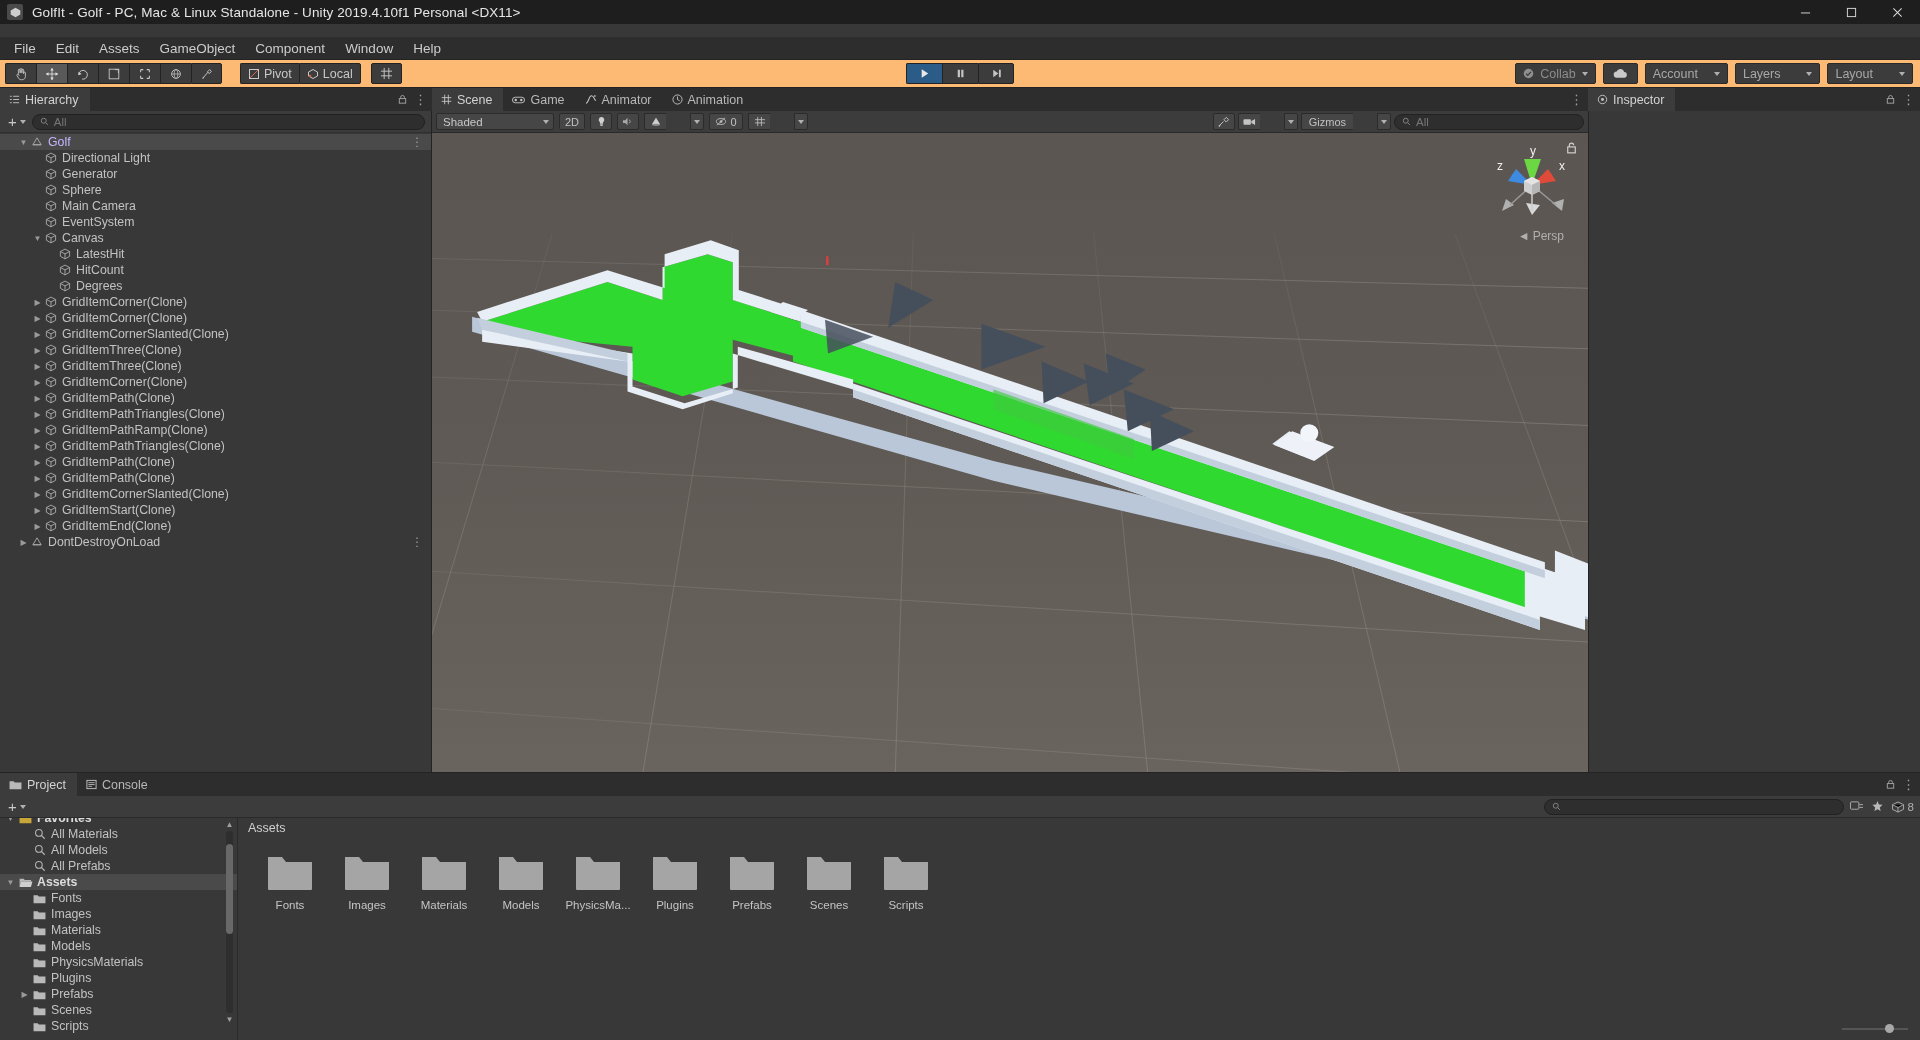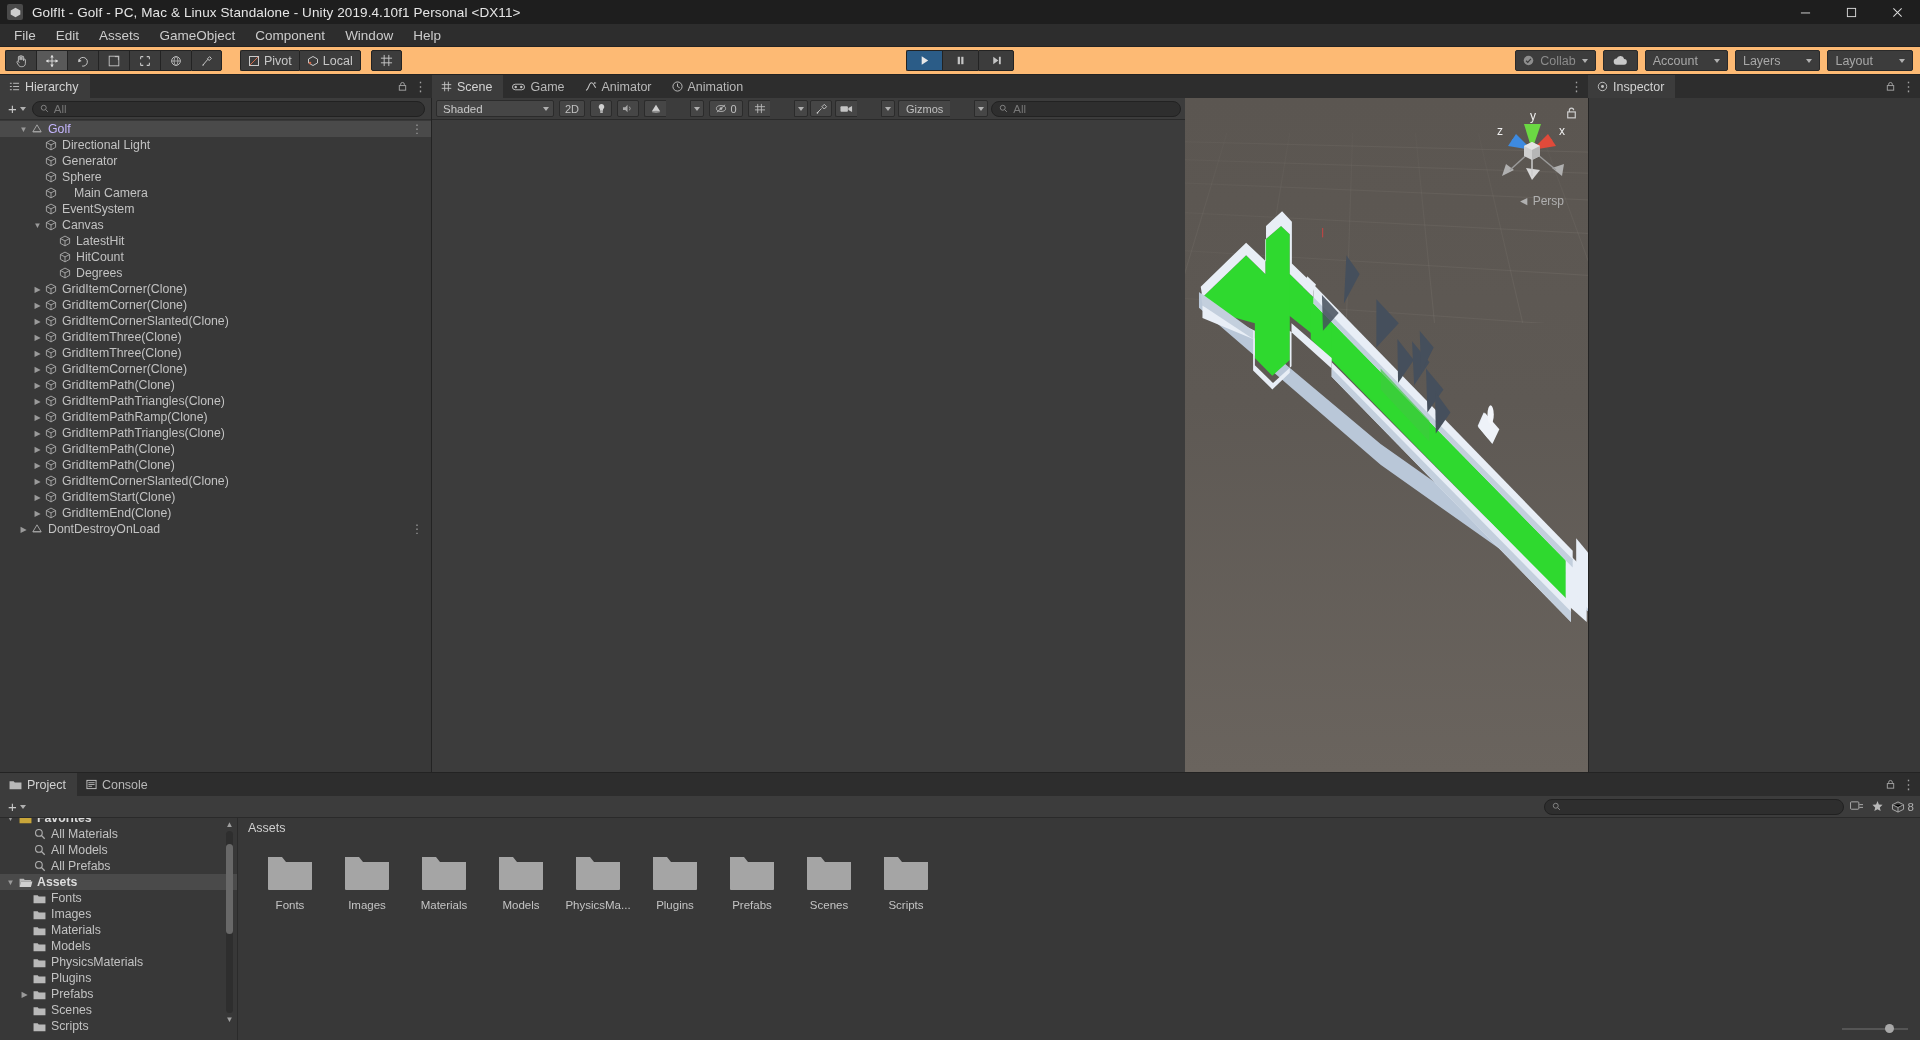--- a/index.html
+++ b/index.html
@@ -27,21 +27,21 @@
   .tb-controls { position:absolute; right:0; top:0; height:24px; display:flex; }
   .tb-btn {
     width:46px; height:24px; display:flex; align-items:center; justify-content:center;
     color:#dcdcdc; font-size:13px;
   }
   .tb-btn svg { display:block; }
 
   
   .menubar {
     height:23px; background:#2d2d2d; display:flex; align-items:center;
-    flex:0 0 23px; padding-left:4px; border-bottom:1px solid #232323;
+    flex:0 0 23px; padding-left:4px; border-bottom:1px solid #232323;margin-top:13px;
   }
   .menu-item {
     padding:0 10px; height:23px; line-height:23px; font-size:13.5px; color:#cccccc;
   }
 
   
   .toolbar {
     height:28px; background:#fdba74; flex:0 0 28px; display:flex;
     align-items:center; border-bottom:1px solid #232323; position:relative;
   }
@@ -128,21 +128,21 @@
   .hier-list { flex:1 1 auto; overflow:hidden; padding-top:1px; background:#383838; }
   .hrow { height:16px; display:flex; align-items:center; font-size:12.3px; color:#c2c2c2; padding-left:0; }
   .hrow.sel { background:#4a4a4a; }
   .hrow .twisty { width:11px; display:flex; align-items:center; justify-content:center; color:#9a9a9a; font-size:8px; }
   .hrow .cube { width:15px; display:flex; align-items:center; justify-content:center; }
   .hrow .hname { white-space:nowrap; }
   .hrow.bold .hname { font-weight:normal; color:#c4b5fd; }
   .hrow .rowdots { margin-left:auto; padding-right:8px; color:#9c9c9c; font-size:12px; }
 
   
-  .scene-panel { flex:1 1 auto; display:flex; min-height:0; background:#3c3c3c; }
+  .scene-panel { flex:1 1 auto; display:flex; flex-direction:column; min-height:0; background:#3c3c3c; }
   .scene-tabs { height:23px; background:#2d2d2d; display:flex; align-items:flex-end; flex:0 0 23px; position:relative; }
   .scene-toolbar {
     height:22px; background:#3c3c3c; flex:0 0 22px; display:flex; align-items:center;
     border-bottom:1px solid #2a2a2a; padding:0 4px; gap:2px;
   }
   .sdrop {
     height:17px; background:#464646; border:1px solid #2b2b2b; border-radius:2px;
     display:flex; align-items:center; justify-content:space-between; padding:0 4px 0 6px;
     font-size:11.5px; color:#c8c8c8; min-width:105px;
   }
@@ -465,21 +465,21 @@
             </div>
             <div class="hrow">
               <span style="width:32px"></span>
               <span class="twisty"></span>
               <span class="cube">
                 <svg width="12" height="12" viewBox="0 0 13 13">
                   <path d="M6.5 1.2 L11.5 3.8 L11.5 9 L6.5 11.8 L1.5 9 L1.5 3.8 Z" fill="none" stroke="#a9a9a9" stroke-width="1"></path>
                   <path d="M1.5 3.8 L6.5 6.4 L11.5 3.8 M6.5 6.4 L6.5 11.8" stroke="#a9a9a9" stroke-width="1" fill="none"></path>
                 </svg>
               </span>
-              <span class="hname" style="margin-left:16px">Main Camera</span>
+              <span class="hname" style="margin-left:4px">Main Camera</span>
             </div>
             <div class="hrow">
               <span style="width:32px"></span>
               <span class="twisty"></span>
               <span class="cube">
                 <svg width="12" height="12" viewBox="0 0 13 13">
                   <path d="M6.5 1.2 L11.5 3.8 L11.5 9 L6.5 11.8 L1.5 9 L1.5 3.8 Z" fill="none" stroke="#a9a9a9" stroke-width="1"></path>
                   <path d="M1.5 3.8 L6.5 6.4 L11.5 3.8 M6.5 6.4 L6.5 11.8" stroke="#a9a9a9" stroke-width="1" fill="none"></path>
                 </svg>
               </span>

